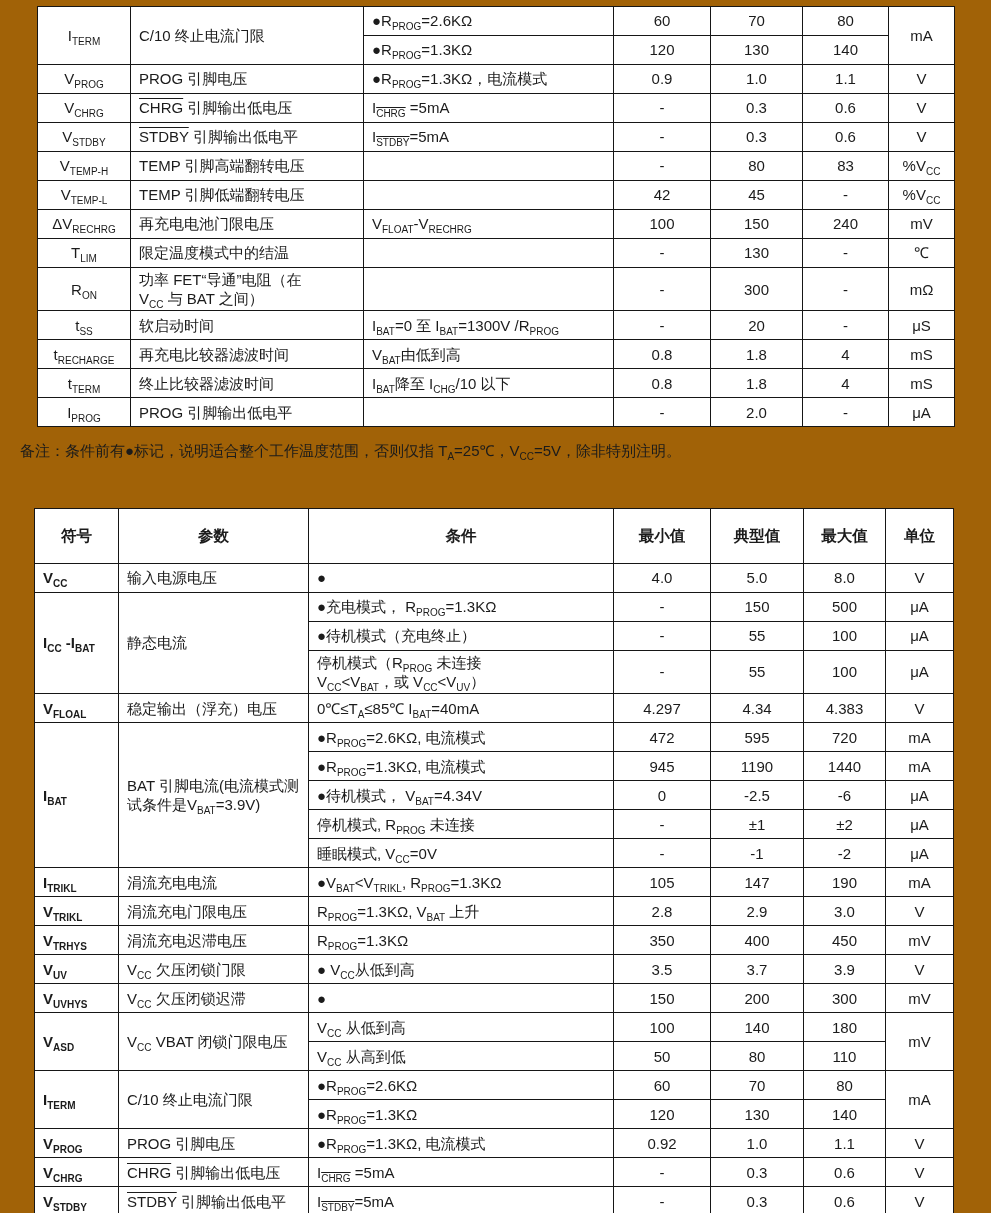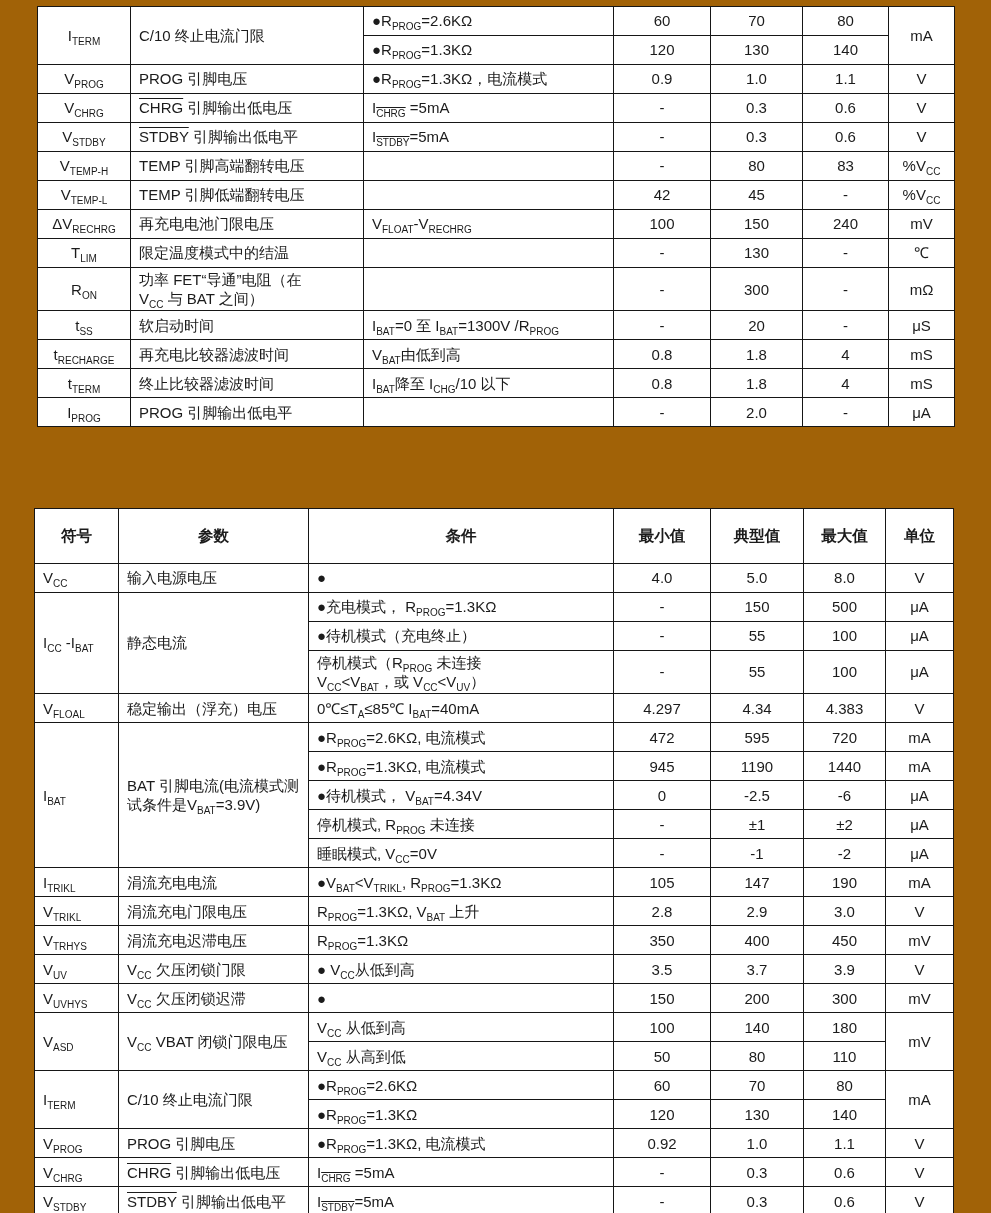--- a/index.html
+++ b/index.html
@@ -28,21 +28,21 @@
   }
   .ds-table tr{height:29px;}
   .ds-table tr.hdr{height:22px;}
   .ds-table th{
     font-size:15.5px;
     font-weight:bold;
     text-align:center;
     padding:17px 2px;
   }
   td.a-c{text-align:center;padding:2px 3px;}
-  td.bold{font-weight:normal;padding-left:8px;}
+  td.bold{font-weight:bold;padding-left:8px;}
   sub{font-size:10px;line-height:0;letter-spacing:0;}
   .ov{text-decoration:overline;}
   #t1{left:37px;top:6px;width:917px;}
   #t2{left:34px;top:508px;width:919px;}
   .note{
     position:absolute;left:20px;top:441px;width:950px;
     font-size:15px;line-height:1.35;
   }
   .sec-title{
     position:absolute;left:47px;top:467px;margin:0;
@@ -184,20 +184,21 @@
           <td>PROG 引脚输出低电平</td>
           <td></td>
           <td class="a-c">-</td>
           <td class="a-c">2.0</td>
           <td class="a-c">-</td>
           <td class="a-c">μA</td>
         </tr>
       </tbody>
   </table>
 
+  <div class="note">备注：条件前有●标记，说明适合整个工作温度范围，否则仅指 T<sub>A</sub>=25℃，V<sub>CC</sub>=5V，除非特别注明。</div>
 
 
   <table id="t2" class="ds-table">
     <colgroup>
       <col style="width:84px">
         <col style="width:190px">
         <col style="width:305px">
       <col style="width:97px">
         <col style="width:93px">
         <col style="width:82px">

